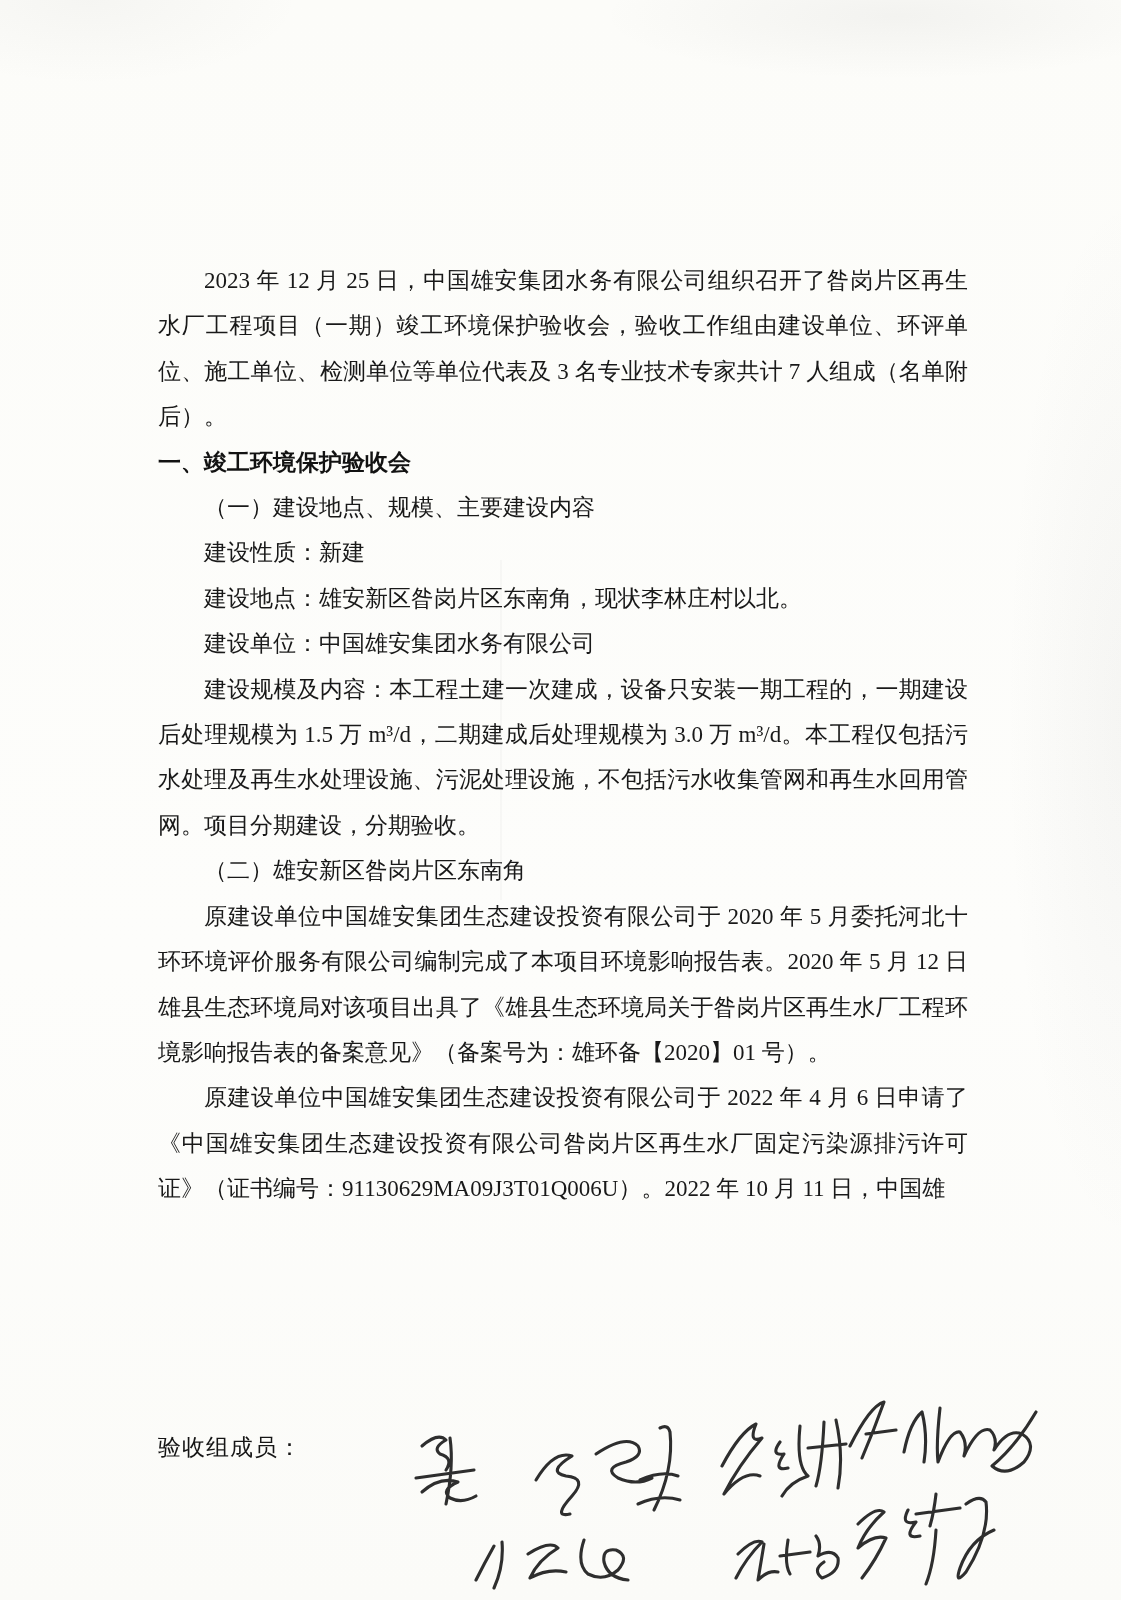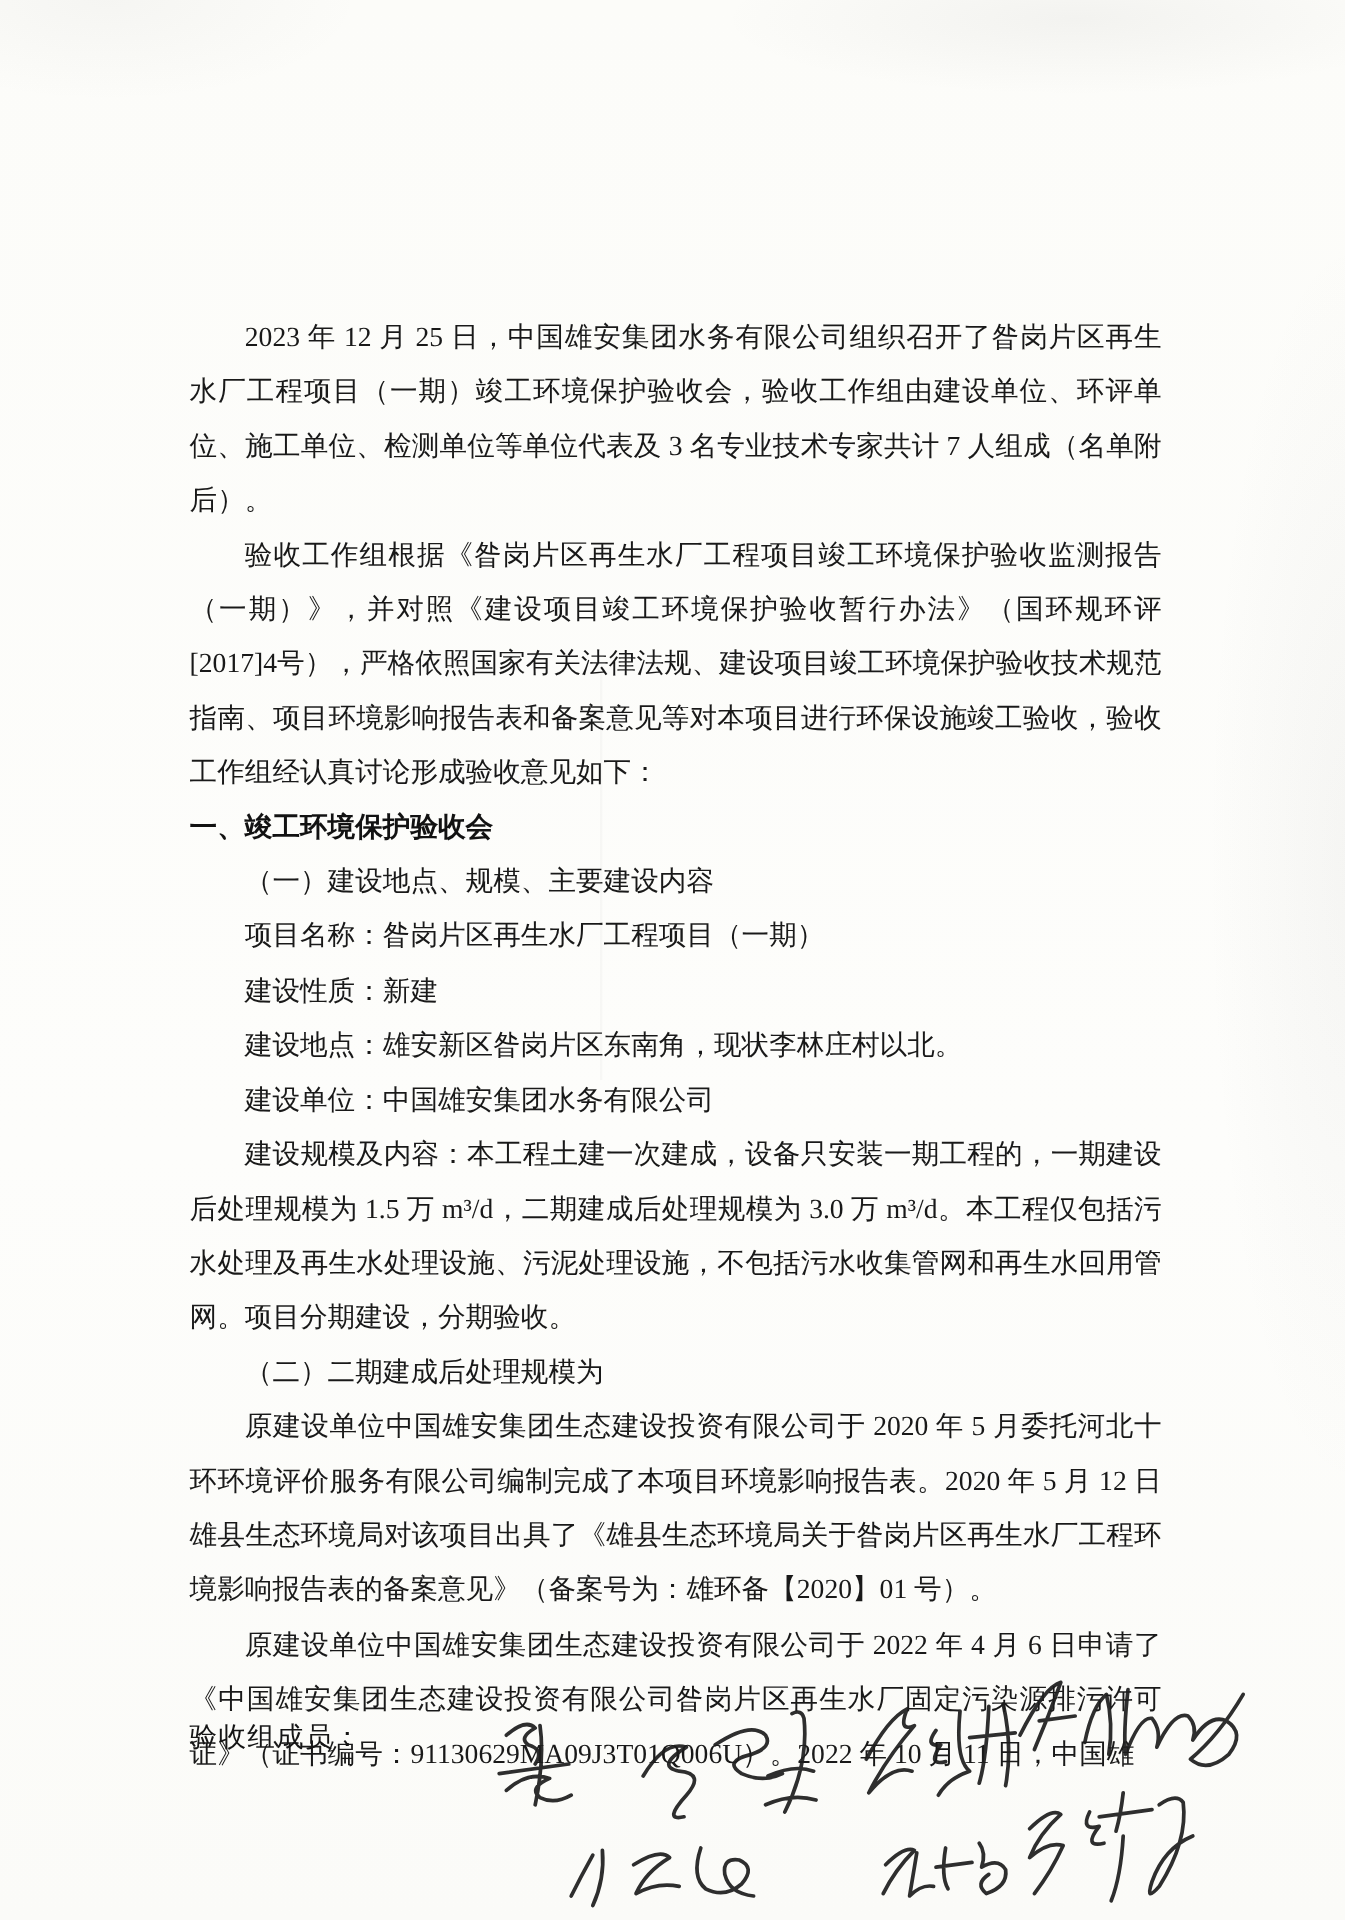--- a/index.html
+++ b/index.html
@@ -95,29 +95,27 @@
 
 <div class="page">
   <div class="scan-crease"></div>
 
   <h1 class="doc-title t1">昝岗片区再生水厂工程项目（一期）</h1>
 
   <h1 class="doc-title t2">竣工环境保护验收意见</h1>
 
   <div class="doc-body">
       <p class="para-body">2023 年 12 月 25 日，中国雄安集团水务有限公司组织召开了昝岗片区再生水厂工程项目（一期）竣工环境保护验收会，验收工作组由建设单位、环评单位、施工单位、检测单位等单位代表及 3 名专业技术专家共计 7 人组成（名单附后）。</p>
-      <p class="para-body">验收工作组根据《昝岗片区再生水厂工程项目竣工环境保护验收监测报告（一期）》，并对照《建设项目竣工环境保护验收暂行办法》（国环规环评[2017]4号），严格依照国家有关法律法规、建设项目竣工环境保护验收技术规范指南、项目环境影响报告表和备案意见等对本项目进行环保设施竣工验收，验收工作组经认真讨论形成验收意见如下：</p>
       <p class="para-heading">一、竣工环境保护验收会</p>
       <p class="para-body">（一）建设地点、规模、主要建设内容</p>
-      <p class="para-body">项目名称：昝岗片区再生水厂工程项目（一期）</p>
       <p class="para-body">建设性质：新建</p>
       <p class="para-body">建设地点：雄安新区昝岗片区东南角，现状李林庄村以北。</p>
       <p class="para-body">建设单位：中国雄安集团水务有限公司</p>
       <p class="para-body">建设规模及内容：本工程土建一次建成，设备只安装一期工程的，一期建设后处理规模为 1.5 万 m³/d，二期建成后处理规模为 3.0 万 m³/d。本工程仅包括污水处理及再生水处理设施、污泥处理设施，不包括污水收集管网和再生水回用管网。项目分期建设，分期验收。</p>
-      <p class="para-body">（二）二期建成后处理规模为</p>
+      <p class="para-body">（二）雄安新区昝岗片区东南角</p>
       <p class="para-body">原建设单位中国雄安集团生态建设投资有限公司于 2020 年 5 月委托河北十环环境评价服务有限公司编制完成了本项目环境影响报告表。2020 年 5 月 12 日雄县生态环境局对该项目出具了《雄县生态环境局关于昝岗片区再生水厂工程环境影响报告表的备案意见》（备案号为：雄环备【2020】01 号）。</p>
       <p class="para-body">原建设单位中国雄安集团生态建设投资有限公司于 2022 年 4 月 6 日申请了《中国雄安集团生态建设投资有限公司昝岗片区再生水厂固定污染源排污许可证》（证书编号：91130629MA09J3T01Q006U）。2022 年 10 月 11 日，中国雄</p>
     </div>
 
   <div class="members-label">验收组成员：</div>
 
   <svg class="signatures" width="680" height="218" viewBox="0 0 680 218" xmlns="http://www.w3.org/2000/svg">
       <path d="M34,64 Q50,50 58,58 Q44,66 52,72 Q66,76 58,88 M28,96 L86,88 M34,110 Q52,94 70,100 Q52,108 62,116 Q74,122 88,114 M62,56 Q66,84 58,122"></path>
       <path d="M148,98 Q166,68 184,74 Q158,90 178,94 Q200,96 184,114 Q164,136 182,132 M208,72 Q238,52 250,64 Q256,74 238,80 Q214,86 230,96 Q248,104 264,96 M272,46 Q280,42 282,50 Q286,88 266,128 M252,98 Q274,88 290,94 M250,122 Q272,112 292,118"></path>
       <path d="M106,164 Q96,182 88,198 M114,160 Q116,184 106,206 M140,172 Q162,158 170,166 Q150,178 142,196 Q160,186 178,190 M196,158 Q188,182 200,192 Q216,200 230,188 Q242,174 228,168 Q214,166 216,180 Q220,196 240,198"></path>

